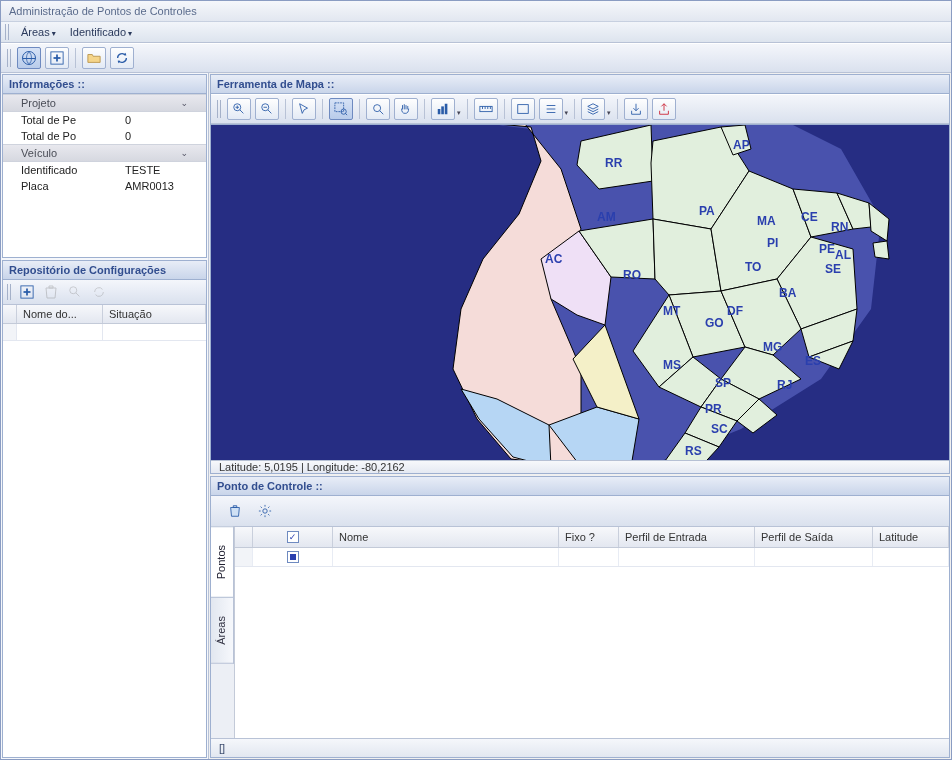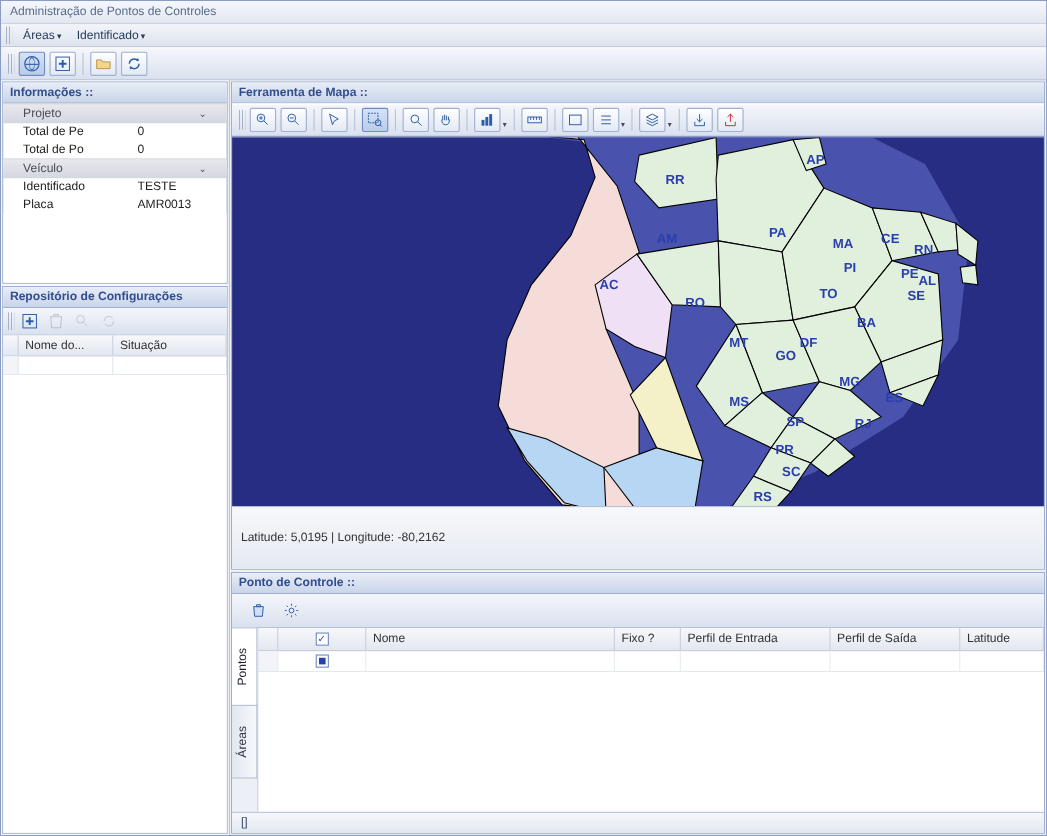--- a/index.html
+++ b/index.html
@@ -32,21 +32,21 @@
 .mini-btn { width: 20px; height: 18px; display: flex; align-items: center; justify-content: center; border-radius: 2px; color: #556;}
 .mini-btn.disabled { opacity: .4; }
 .grid-head { display: flex; background: linear-gradient(#f7f8fb,#e3e7f0); border-bottom: 1px solid #c3cad8; }
 .grid-head .gh { padding: 3px 6px; border-right: 1px solid #c9cfdc; color: #333; }
 .grid-body { flex:1; background: #fff; min-height: 0;}
 .right-col { flex: 1; display: flex; flex-direction: column; min-height: 0; }
 .map-panel { flex: 0 0 auto; border: 1px solid #9eb0d0; margin: 1px; background: #fff; display: flex; flex-direction: column; }
 .map-area { height: 336px; background: #262d83; position: relative; overflow: hidden; border-top: 1px solid #9eb0d0;}
 .map-svg { position:absolute; right: -12px; top: -6px; }
 .state-label { font-weight: bold; fill: #2a3fae; font-size: 12px; }
-.coords-bar { background: linear-gradient(#f7f8fb,#e5e9f2); border-top: 1px solid #b6c0d4; padding: 22px 8px; color: #333; }
+.coords-bar { background: linear-gradient(#f7f8fb,#e5e9f2); border-top: 1px solid #b6c0d4; padding: 0 8px; color: #333; }
 .pc-panel { flex: 1; border: 1px solid #9eb0d0; margin: 1px; background: #fff; display: flex; flex-direction: column; min-height: 0; }
 .pc-toolbar { background: linear-gradient(#f4f6fb,#dae1ee); border-bottom: 1px solid #b8c2d6; padding: 4px 6px; display: flex; gap: 6px; align-items: center; }
 .pc-body { flex: 1; display: flex; min-height: 0; }
 .vtabs { width: 24px; background: #eceff5; border-right: 1px solid #c3cad8; display: flex; flex-direction: column; }
 .vtab { flex: 0 0 auto; padding: 18px 4px; writing-mode: vertical-rl; transform: rotate(180deg); text-align: center; border: 1px solid #b8c2d6; border-right: none; background: linear-gradient(90deg,#f6f8fc,#e2e7f0); color: #334; cursor: default; margin-top: -1px;}
 .vtab.active { background: #fff; color: #223; }
 .pc-grid { flex: 1; display: flex; flex-direction: column; }
 .pc-head { display: flex; background: linear-gradient(#f7f8fb,#e3e7f0); border-bottom: 1px solid #c3cad8; }
 .pc-head .ph { padding: 4px 6px; border-right: 1px solid #c9cfdc; color: #333; display:flex; align-items:center; justify-content:flex-start; }
 .pc-row { display: flex; border-bottom: 1px solid #e3e7f0; }

